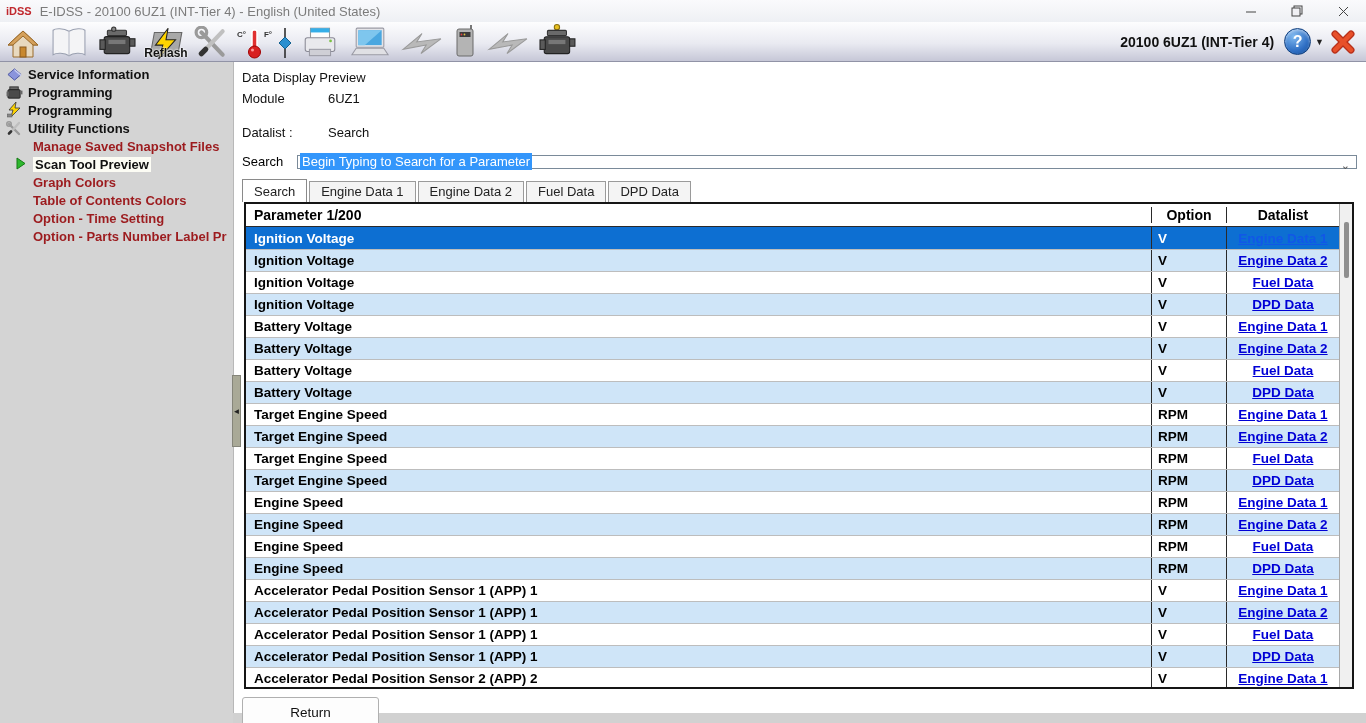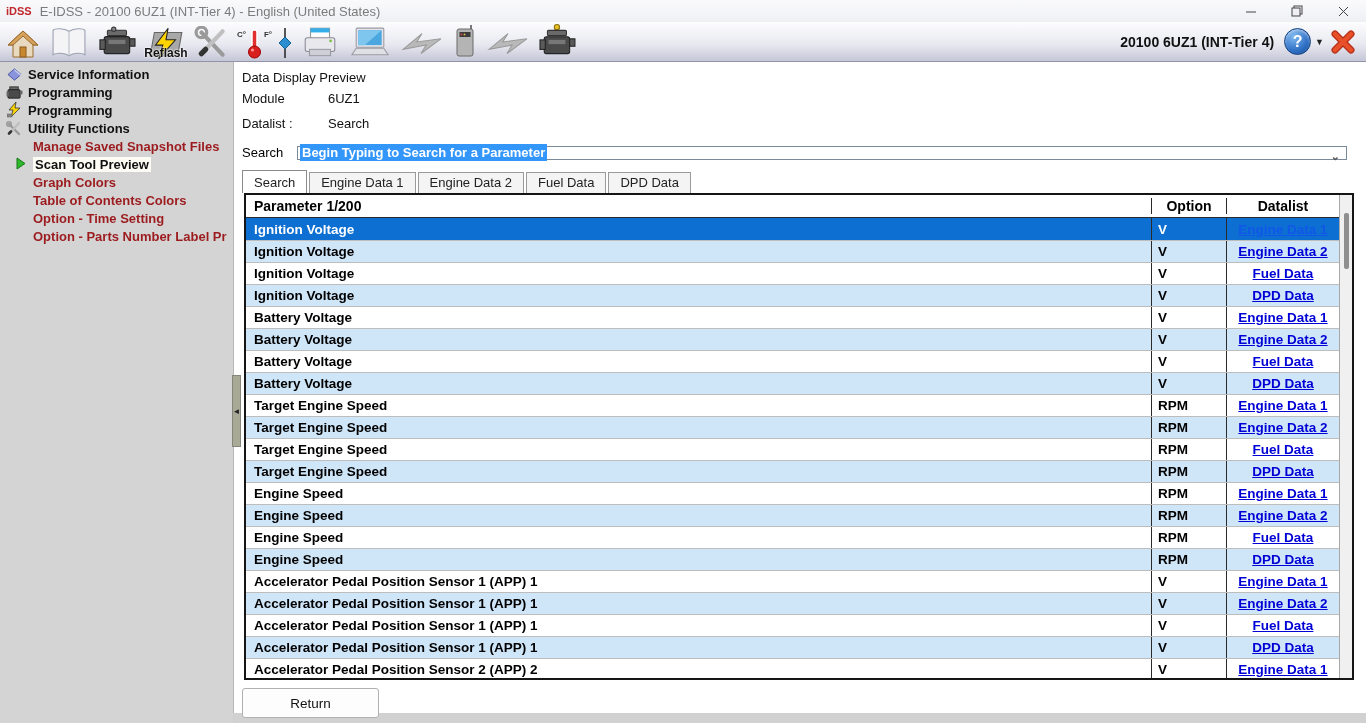--- a/index.html
+++ b/index.html
@@ -37,25 +37,25 @@
   .tree-item.sub { padding-left:33px; color:#9c1b1e; }
   .tree-item.sub.current { color:#111; position:relative; }
   .tree-item.sub.current .plabel { background:#fcfcf4; padding:0 2px; }
   .cur-arrow { position:absolute; left:16px; top:2px; }
 
   .mainpanel { flex:1; background:#ffffff; height:651px; border-left:1px solid #b8b8b8; padding-left:8px; position:relative; }
 
   .heading { font-size:13px; color:#111; margin-top:8px; }
   .kvrow { display:flex; font-size:13px; color:#111; margin-top:6px;gap:24px; }
   .kvrow .klabel { width:62px; }
-  .kvrow.tight { margin-top:10px; }
+  .kvrow.tight { margin-top:19px; }
 
   .searchrow { display:flex; align-items:center; margin-top:14px; }
   .searchrow .slabel { font-size:13px; width:55px; }
-  .combo { flex:1; margin-right:19px; height:14px; border:1px solid #7a8a99; background:#fff; display:flex; align-items:center; padding-left:2px; position:relative;font-weight:bold; }
+  .combo { flex:1; margin-right:9px; height:14px; border:1px solid #7a8a99; background:#fff; display:flex; align-items:center; padding-left:2px; position:relative; }
   .combo .selectedtext { background:#3396fb; color:#fff; font-size:13px; padding:1px 2px; }
   .combo .chev { position:absolute; right:6px; top:3px; color:#555; font-size:11px; }
 
   .tabstrip { display:flex; align-items:flex-end; margin-top:10px; height:23px; }
   .tab { border:1px solid #9a9a9a; border-bottom:none; background:#f4f4f4; font-size:13px; color:#222; padding:2px 11px 3px 11px; margin-right:2px; height:21px; cursor:default; }
   .tab.active { background:#fff; height:23px; border-color:#8a8a8a; padding-top:4px; }
 
   .tablewrap { position:relative; width:1110px; height:487px; border:2px solid #151515; margin-top:0px; margin-left:2px; background:#fff; overflow:hidden; }
   .tgrid { position:absolute; left:0; top:0; right:13px; bottom:0; }
   .thead { display:flex; height:23px; border-bottom:1px solid #2a2a2a; background:#fff; font-weight:bold; font-size:14px; align-items:center; }

